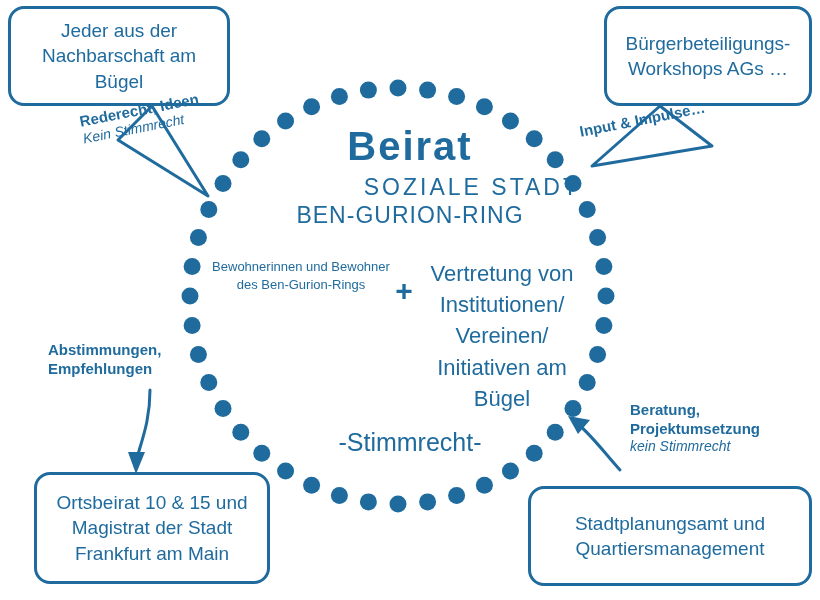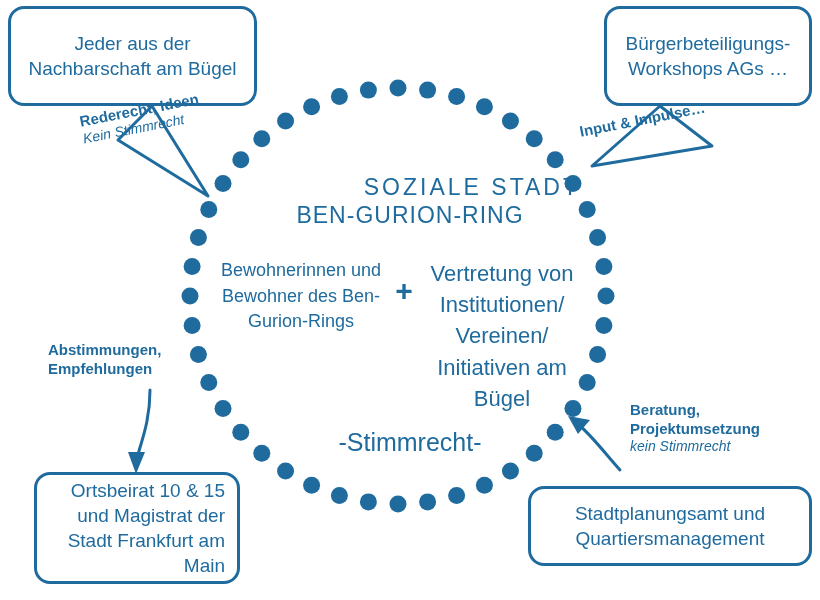--- a/index.html
+++ b/index.html
@@ -34,30 +34,30 @@
     padding: 10px 12px;
     display: flex;
     flex-direction: column;
     justify-content: center;
     align-items: center;
     z-index: 5;
   }
   .box div { width: 100%; }
 
   #box-neighbourhood {
-    left: 8px;  top: 6px;   width: 249px; height: 100px; align-items: center;
+    left: 8px;  top: 6px;   width: 222px; height: 100px; align-items: center;
   }
   #box-workshops {
     left: 604px; top: 6px;  width: 208px; height: 100px;
   }
   #box-ortsbeirat {
-    left: 34px; top: 472px; width: 206px; height: 112px; text-align: right;
+    left: 34px; top: 472px; width: 236px; height: 112px;
   }
   #box-stadtplanung {
-    left: 528px; top: 486px; width: 284px; height: 80px;
+    left: 528px; top: 486px; width: 284px; height: 100px;
   }
 
   
   .arrow-label {
     position: absolute;
     color: #1f6b9e;
     font-size: 15px;
     line-height: 1.28;
     z-index: 6;
     white-space: nowrap;
@@ -105,21 +105,21 @@
     letter-spacing: 3px;
     text-align: right;
   }
   #title-sub2 {
     left: 240px; top: 202px; width: 340px;
     font-size: 23px;
     letter-spacing: 1px;
   }
   #col-left {
     left: 212px; top: 258px; width: 178px;
-    font-size: 18px;
+    font-size: 13px;
     line-height: 1.42;
   }
   #plus-sign {
     left: 390px; top: 274px; width: 28px;
     font-size: 30px;
     font-weight: bold;
   }
   #col-right {
     left: 418px; top: 258px; width: 168px;
     font-size: 22px;
@@ -194,20 +194,21 @@
 
     <path d="M 660 106 L 712 146 L 592 166 Z" fill="#ffffff" stroke="#1f6b9e" stroke-width="3" stroke-linejoin="round"></path>
 
     <path d="M 150 390 C 150 424 140 444 136 462" fill="none" stroke="#1f6b9e" stroke-width="3" stroke-linecap="round"></path>
     <polygon points="136,474 128,452 145,452" fill="#1f6b9e"></polygon>
 
     <path d="M 620 470 C 604 452 592 436 578 424" fill="none" stroke="#1f6b9e" stroke-width="3" stroke-linecap="round"></path>
     <polygon points="568,416 590,420 578,434" fill="#1f6b9e"></polygon>
   </svg>
 
+  <div class="center-text" id="title-main">Beirat</div>
   <div class="center-text" id="title-sub1">SOZIALE STADT</div>
   <div class="center-text" id="title-sub2">BEN-GURION-RING</div>
 
   <div class="center-text" id="col-left">Bewohnerinnen und Bewohner des Ben-Gurion-Rings</div>
   <div class="center-text" id="plus-sign">+</div>
   <div class="center-text" id="col-right">Vertretung von Institutionen/ Vereinen/ Initiativen am Bügel</div>
   <div class="center-text" id="vote-note">-Stimmrecht-</div>
 
   <div class="box" id="box-neighbourhood">
     <div>Jeder aus der Nachbarschaft am Bügel</div>

